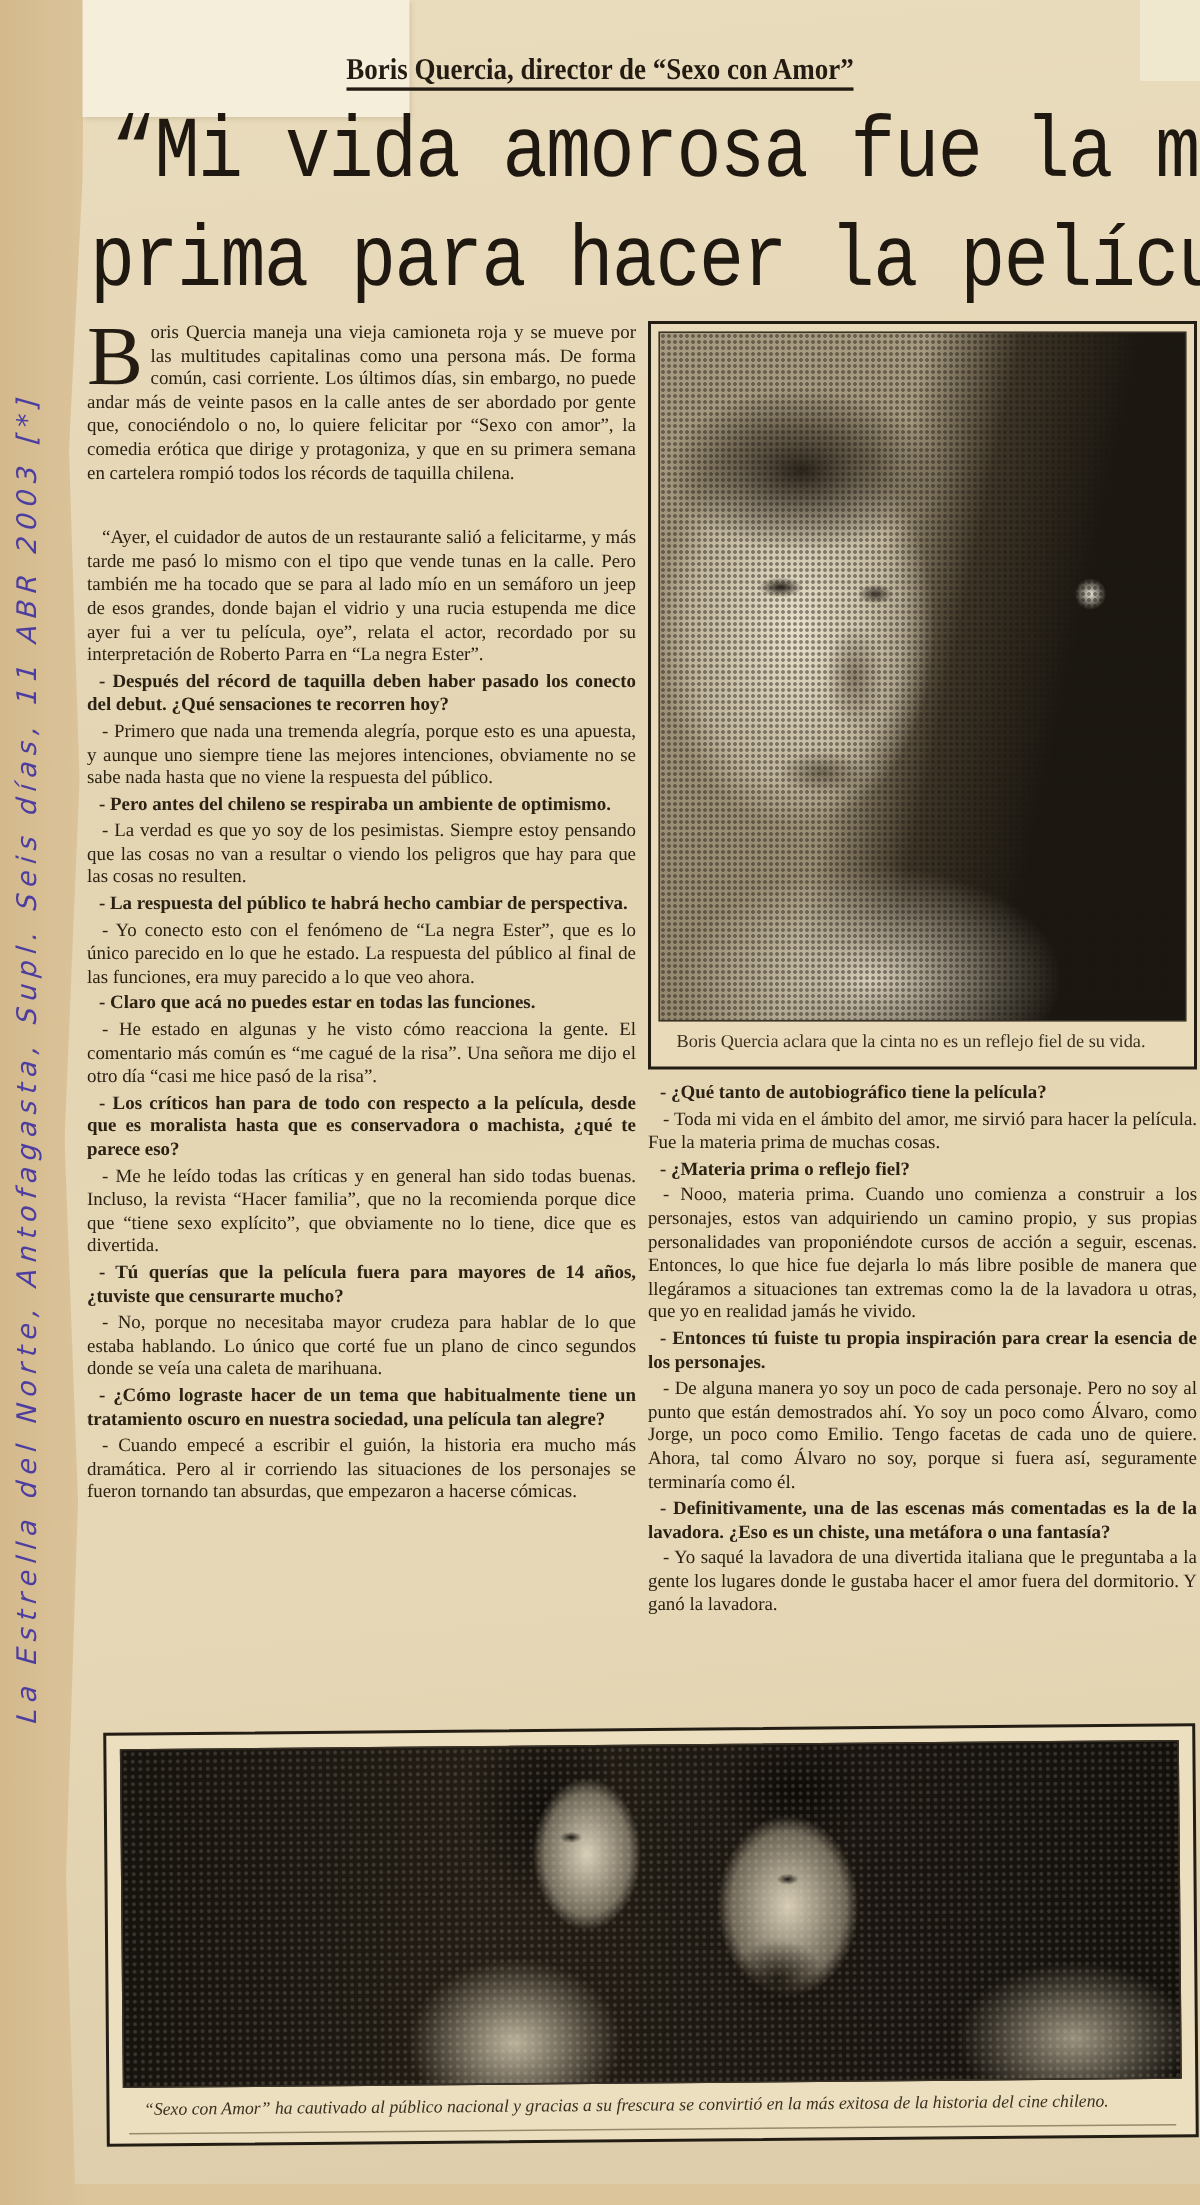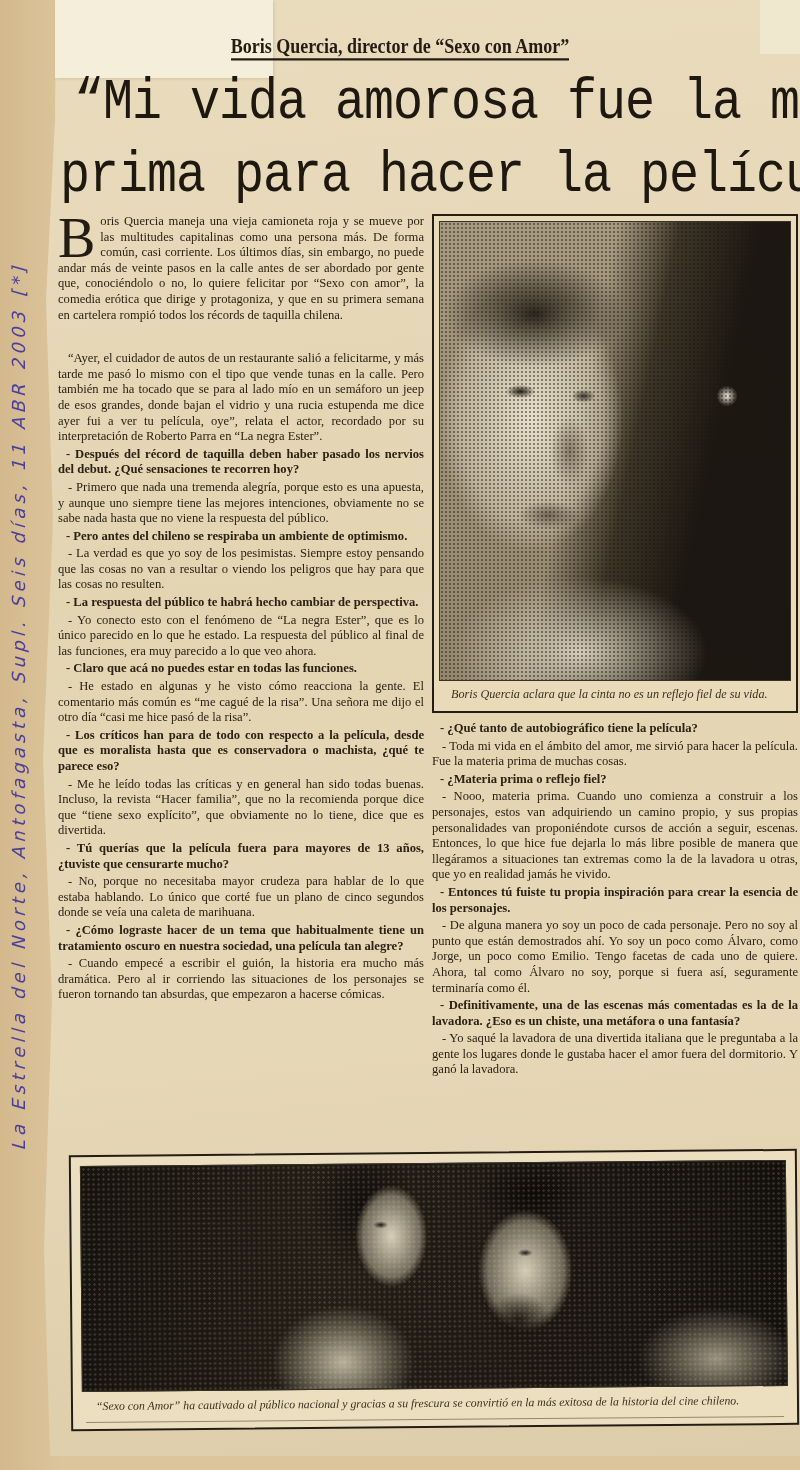--- a/index.html
+++ b/index.html
@@ -68,21 +68,21 @@
       radial-gradient(ellipse 26px 46px at 37% 50%, rgba(70,56,40,0.5), rgba(70,56,40,0) 75%),
       radial-gradient(ellipse 42px 20px at 31% 64%, rgba(55,44,30,0.55), rgba(55,44,30,0) 72%),
       radial-gradient(ellipse 115px 165px at 26% 43%, rgba(235,227,206,0.95), rgba(212,202,178,0.6) 62%, rgba(212,202,178,0) 80%),
       radial-gradient(ellipse 170px 100px at 40% 94%, rgba(228,220,199,0.9), rgba(228,220,199,0) 75%),
       linear-gradient(102deg, rgba(175,165,140,0) 40%, rgba(48,40,28,0.88) 54%, rgba(22,18,13,0.96) 72%),
       linear-gradient(#a69a80, #94886f);
     background-size:4px 4px,auto,auto,auto,auto,auto,auto,auto,auto,auto,auto;
     background-repeat:repeat,no-repeat,no-repeat,no-repeat,no-repeat,no-repeat,no-repeat,no-repeat,no-repeat,no-repeat,no-repeat;
   }
   .portrait-caption{
-    padding:6px 8px 4px 12px;font-style:italic;font-size:12.2px;line-height:15px;
+    padding:6px 8px 4px 12px;font-size:12.2px;line-height:15px;
     color:#3a3020;text-align:left;text-indent:0;
   }
 
   
   .bottom-figure{
     position:absolute;left:70px;top:1152px;width:706px;
     border:2px solid #241d14;background:#ecdfc0;
     padding:9px 9px 0 9px;transform:rotate(-0.5deg);
   }
   .photo2{
@@ -124,31 +124,31 @@
 <div class="headline">
   <div class="hl1">“Mi vida amorosa fue la materia</div>
   <div class="hl2">prima para hacer la película”</div>
 </div>
 
 <div class="body-cols">
   <div class="col">
 
   <p class="lead"><span class="dropcap">B</span>oris Quercia maneja una vieja camioneta roja y se mueve por las multitudes capitalinas como una persona más. De forma común, casi corriente. Los últimos días, sin embargo, no puede andar más de veinte pasos en la calle antes de ser abordado por gente que, conociéndolo o no, lo quiere felicitar por “Sexo con amor”, la comedia erótica que dirige y protagoniza, y que en su primera semana en cartelera rompió todos los récords de taquilla chilena.</p>
       <p class="quote">“Ayer, el cuidador de autos de un restaurante salió a felicitarme, y más tarde me pasó lo mismo con el tipo que vende tunas en la calle. Pero también me ha tocado que se para al lado mío en un semáforo un jeep de esos grandes, donde bajan el vidrio y una rucia estupenda me dice ayer fui a ver tu película, oye”, relata el actor, recordado por su interpretación de Roberto Parra en “La negra Ester”.</p>
-      <p class="q">- Después del récord de taquilla deben haber pasado los nervios del debut. ¿Qué sensaciones te recorren hoy?</p>
+      <p class="q">- Después del récord de taquilla deben haber pasado los conecto del debut. ¿Qué sensaciones te recorren hoy?</p>
       <p class="a">- Primero que nada una tremenda alegría, porque esto es una apuesta, y aunque uno siempre tiene las mejores intenciones, obviamente no se sabe nada hasta que no viene la respuesta del público.</p>
       <p class="q">- Pero antes del chileno se respiraba un ambiente de optimismo.</p>
       <p class="a">- La verdad es que yo soy de los pesimistas. Siempre estoy pensando que las cosas no van a resultar o viendo los peligros que hay para que las cosas no resulten.</p>
       <p class="q">- La respuesta del público te habrá hecho cambiar de perspectiva.</p>
       <p class="a">- Yo conecto esto con el fenómeno de “La negra Ester”, que es lo único parecido en lo que he estado. La respuesta del público al final de las funciones, era muy parecido a lo que veo ahora.</p>
       <p class="q">- Claro que acá no puedes estar en todas las funciones.</p>
       <p class="a">- He estado en algunas y he visto cómo reacciona la gente. El comentario más común es “me cagué de la risa”. Una señora me dijo el otro día “casi me hice pasó de la risa”.</p>
       <p class="q">- Los críticos han para de todo con respecto a la película, desde que es moralista hasta que es conservadora o machista, ¿qué te parece eso?</p>
       <p class="a">- Me he leído todas las críticas y en general han sido todas buenas. Incluso, la revista “Hacer familia”, que no la recomienda porque dice que “tiene sexo explícito”, que obviamente no lo tiene, dice que es divertida.</p>
-      <p class="q">- Tú querías que la película fuera para mayores de 13 años, ¿tuviste que censurarte mucho?</p>
+      <p class="q">- Tú querías que la película fuera para mayores de 14 años, ¿tuviste que censurarte mucho?</p>
       <p class="a">- No, porque no necesitaba mayor crudeza para hablar de lo que estaba hablando. Lo único que corté fue un plano de cinco segundos donde se veía una caleta de marihuana.</p>
       <p class="q">- ¿Cómo lograste hacer de un tema que habitualmente tiene un tratamiento oscuro en nuestra sociedad, una película tan alegre?</p>
       <p class="a">- Cuando empecé a escribir el guión, la historia era mucho más dramática. Pero al ir corriendo las situaciones de los personajes se fueron tornando tan absurdas, que empezaron a hacerse cómicas.</p>
     </div>
 
   <div class="col">
     <div class="portrait-frame">
       <div class="photo1"></div>
       <div class="portrait-caption">Boris Quercia aclara que la cinta no es un reflejo fiel de su vida.</div>
     </div>

